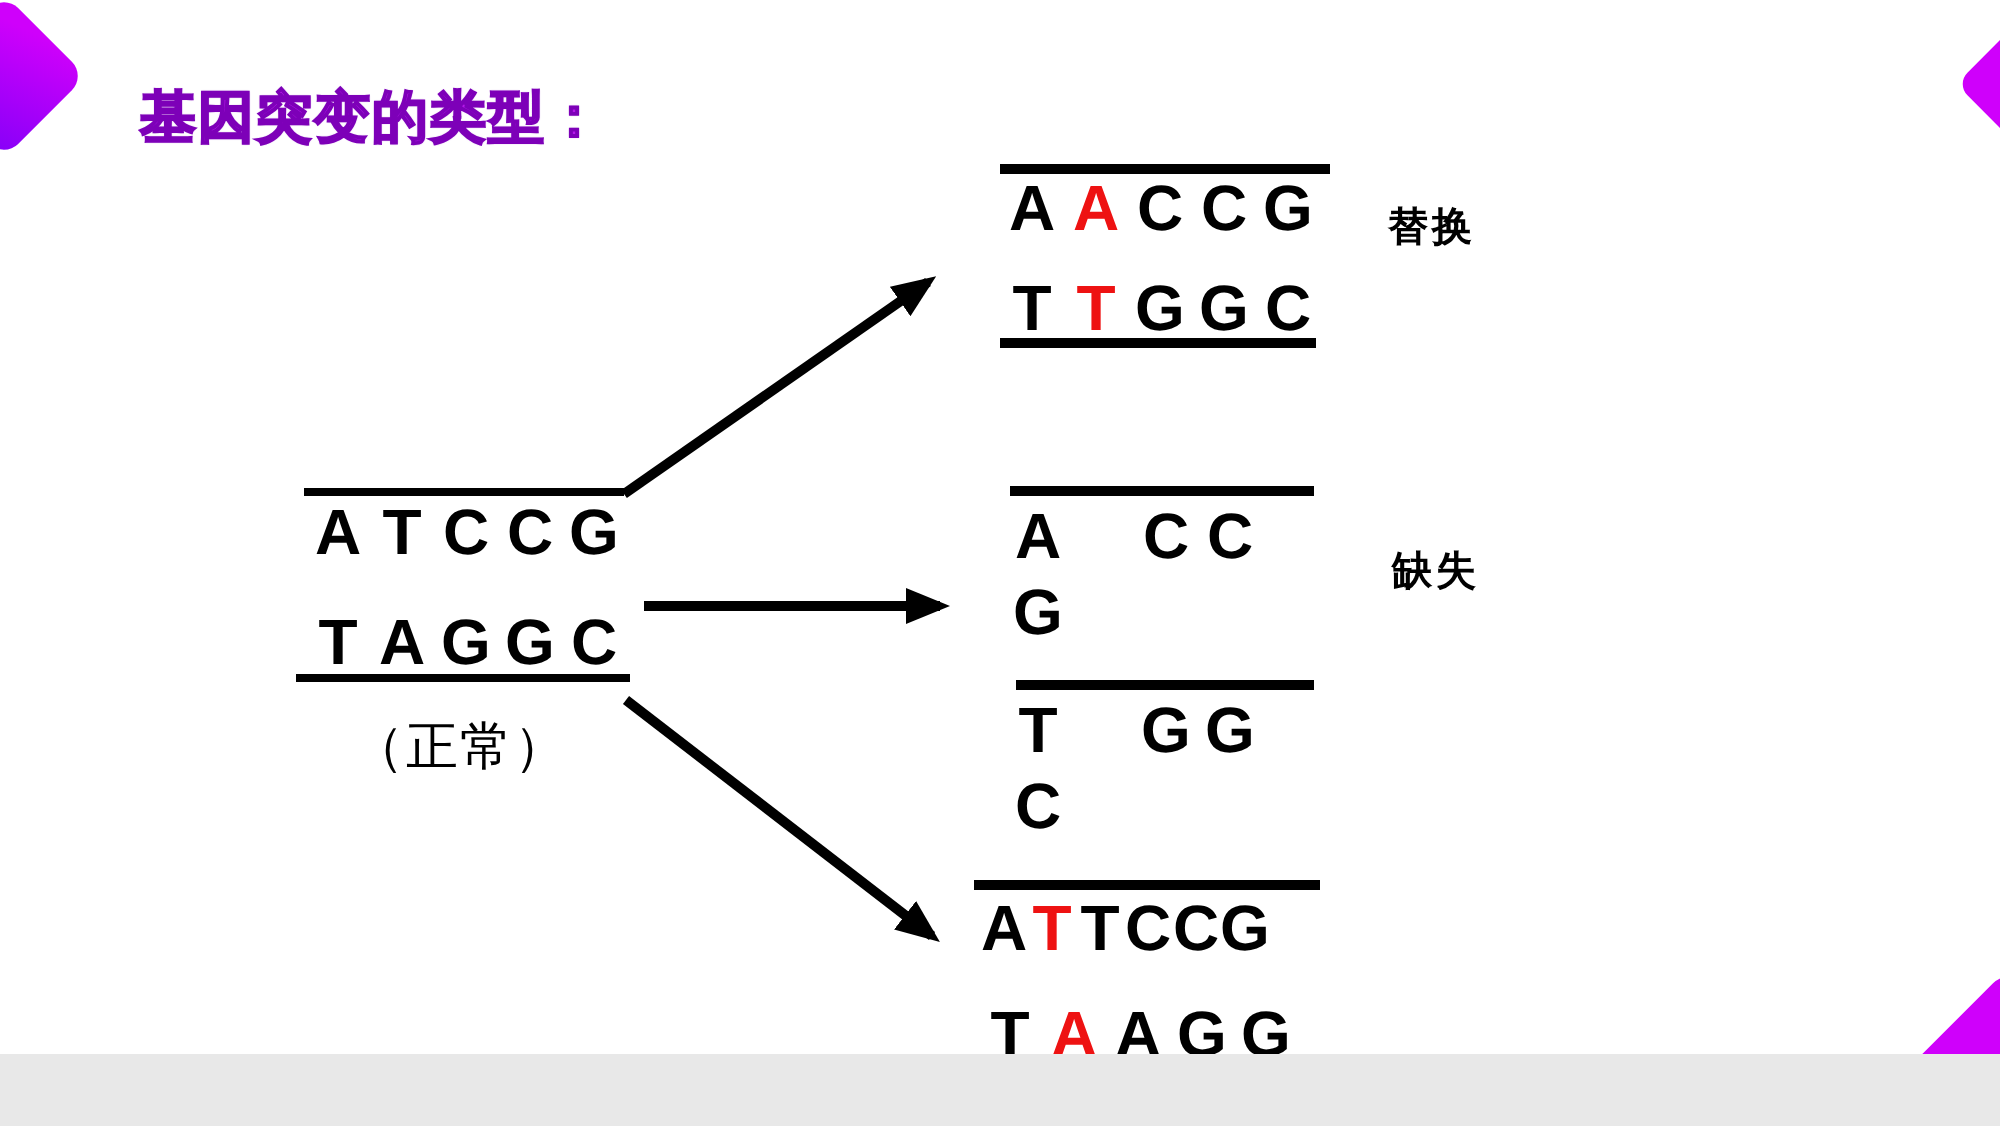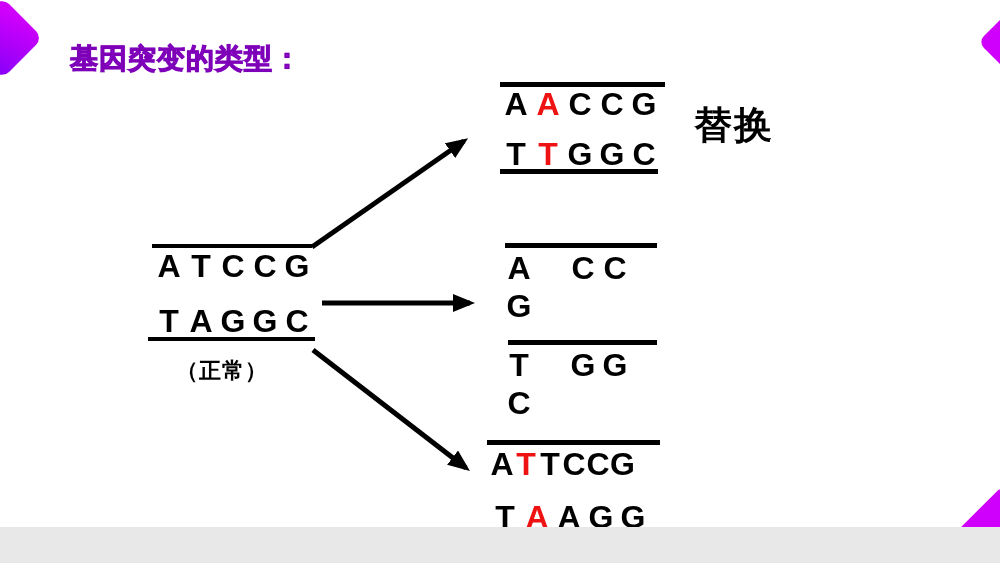--- a/index.html
+++ b/index.html
@@ -43,25 +43,25 @@
   .strand{
     position:absolute;display:flex;color:var(--ink);
     font-size:32px;font-weight:bold;line-height:32px;white-space:nowrap;
   }
   .strand .letter{display:inline-block;width:32px;text-align:center;}
   .strand.tight .letter{width:24px;}
   .strand .letter.red{color:var(--mutation-red);}
   .rule{position:absolute;height:5px;background:var(--ink);}
   .rule.thin{height:4px;}
   .mut-label{
-    position:absolute;font-size:38px;font-weight:bold;color:var(--ink);
+    position:absolute;font-size:20px;font-weight:bold;color:var(--ink);
     letter-spacing:2px;
   }
   .caption{
-    position:absolute;font-size:22px;font-weight:bold;color:var(--ink);
+    position:absolute;font-size:26px;font-weight:normal;color:var(--ink);
     letter-spacing:1px;
     text-align:right;
   }
   .arrows{position:absolute;left:0;top:0;pointer-events:none;}
 </style>
 </head>
 <body>
 
 <div class="canvas">
 
@@ -131,20 +131,21 @@
   <div class="rule" style="left:508px;top:340px;width:149px"></div>
   <div class="strand" style="left:503px;top:349px">
       <span class="letter">T</span>
       <span class="letter"></span>
       <span class="letter">G</span>
       <span class="letter">G</span>
     </div>
   <div class="strand" style="left:503px;top:387px">
       <span class="letter">C</span>
     </div>
+  <div class="mut-label" style="left:696px;top:272px">缺失</div>
 
   <div class="rule" style="left:487px;top:440px;width:173px"></div>
   <div class="strand tight" style="left:490px;top:448px">
       <span class="letter">A</span>
       <span class="letter red">T</span>
       <span class="letter">T</span>
       <span class="letter">C</span>
       <span class="letter">C</span>
       <span class="letter">G</span>
     </div>

